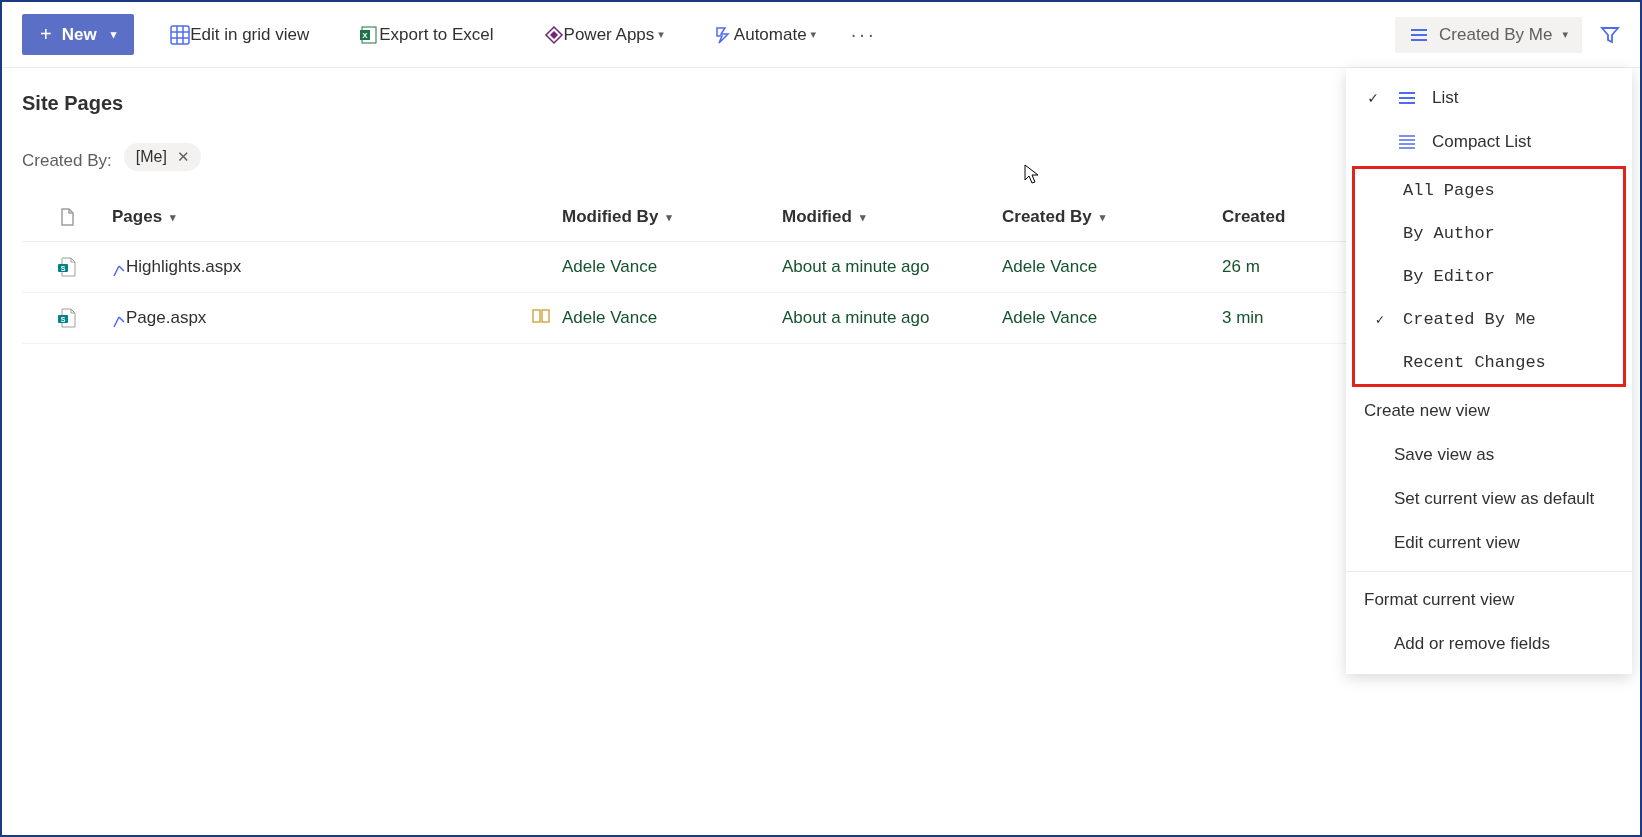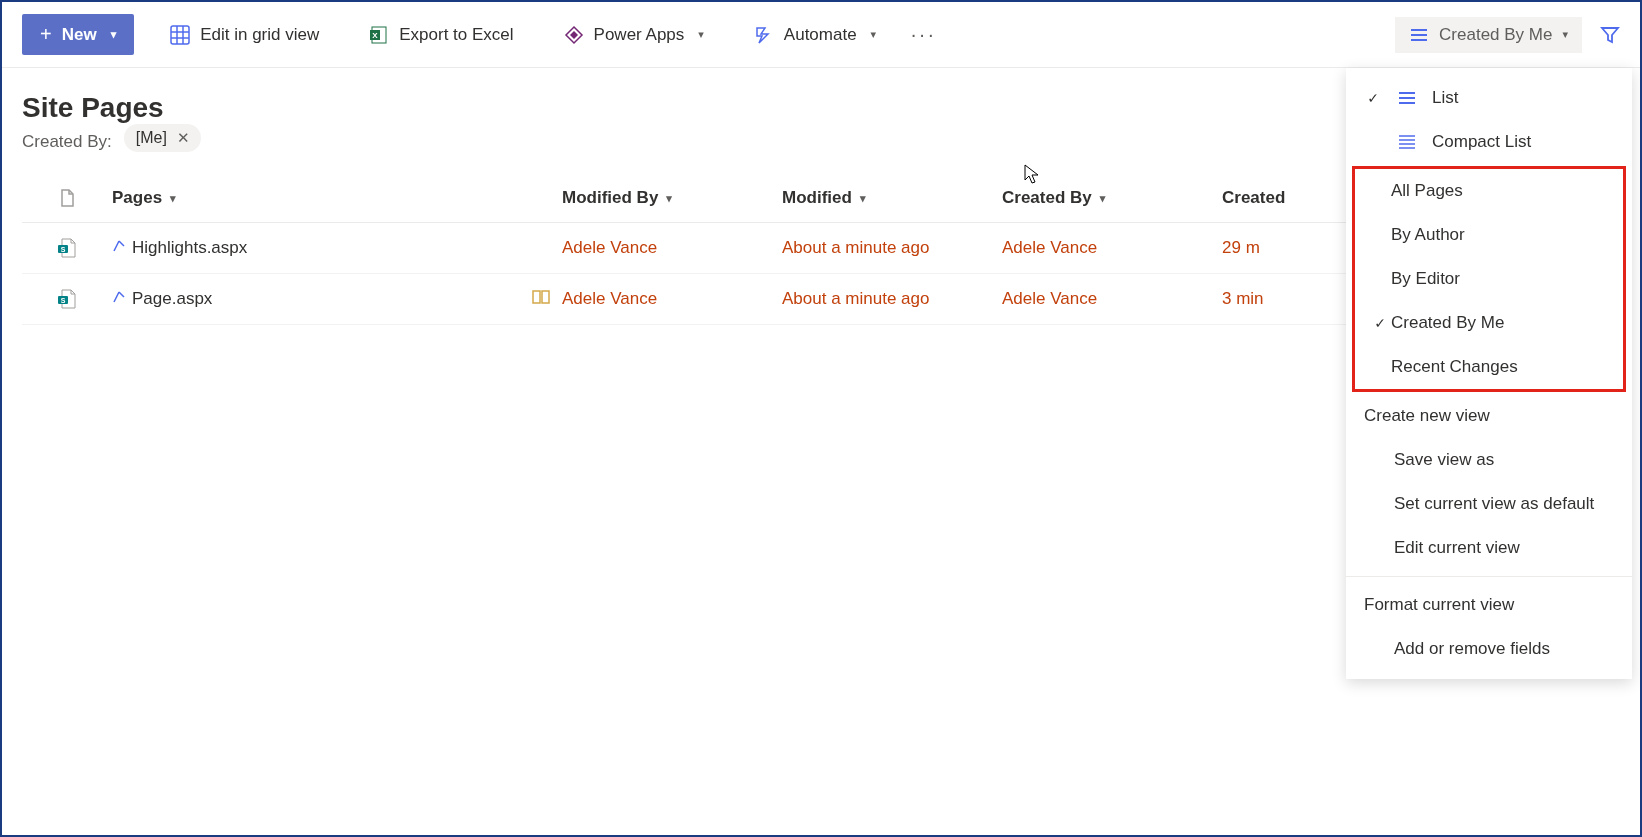--- a/index.html
+++ b/index.html
@@ -39,21 +39,20 @@
 .btn-new .plus { font-size: 20px; font-weight: 400; }
 .btn-new .chev { font-size: 11px; margin-left: 4px; }
 .toolbar-btn {
   background: transparent;
   border: none;
   padding: 8px 14px;
   font-size: 17px;
   color: #323130;
   display: flex;
   align-items: center;
-  gap: 10px;
   cursor: pointer;
   margin-left: 14px;
 }
 .toolbar-btn .chev { font-size: 11px; color: #605e5c; margin-left: 4px; }
 .ellipsis { color: #605e5c; font-size: 20px; letter-spacing: 2px; cursor: pointer; padding: 8px 12px; }
 
 .toolbar-right {
   margin-left: auto;
   display: flex;
   align-items: center;
@@ -72,23 +71,24 @@
 .view-switcher .chev { font-size: 11px; }
 .filter-icon { cursor: pointer; color: #4f6bed; }
 
 
 .ic { display: inline-flex; width: 20px; height: 20px; }
 .ic svg { width: 100%; height: 100%; }
 
 
 .content { padding: 24px 20px; }
 .page-title {
-  font-size: 28px;
+  font-size: 20px;
   font-weight: 700;
   color: #323130;
+  margin-bottom: 28px;
 }
 .filter-row {
   display: flex;
   align-items: flex-end;
   gap: 12px;
   margin-bottom: 22px;
   color: #605e5c;
   font-size: 17px;
 }
 .filter-chip {
@@ -113,23 +113,23 @@
 }
 .thead {
   font-size: 17px;
   font-weight: 600;
   color: #323130;
   border-bottom: 1px solid #edebe9;
 }
 .thead .th { display: flex; align-items: center; gap: 8px; }
 .thead .th .chev { font-size: 11px; color: #605e5c; }
 .trow { border-bottom: 1px solid #f3f2f1; font-size: 17px; }
-.trow .muted { color: #c2410c; }
+.trow .muted { color: #14532d; }
 .file-icon-cell { display: flex; justify-content: center; }
-.name-cell { display: flex; align-items: flex-start; gap: 6px; padding-right: 12px; }
+.name-cell { display: flex; align-items: flex-end; padding-right: 12px; }
 .sp-icon { display: inline-flex; width: 22px; height: 22px; flex-shrink: 0; }
 .row-extra { color: #d4a84b; margin-left: auto; }
 .recent-mark { width: 14px; height: 14px; }
 .recent-mark svg { width: 100%; height: 100%; }
 
 
 .dropdown {
   position: absolute;
   top: 66px;
   right: 8px;
@@ -148,21 +148,21 @@
   cursor: pointer;
   gap: 14px;
 }
 .dd-item .check-col { width: 18px; display: flex; justify-content: center; color: #323130; font-size: 14px; }
 .dd-item .icon-col { width: 22px; display: flex; }
 .dd-sep { height: 1px; background: #edebe9; margin: 6px 0; }
 .red-box {
   border: 3px solid #e2231a;
   margin: 2px 6px;
 }
-.red-box .dd-item { padding-left: 36px; position: relative; }
+.red-box .dd-item { padding-left: 48px; position: relative; font-family: Liberation Mono, monospace; }
 .red-box .dd-item .check-col {
   position: absolute;
   left: 16px;
 }
 
 
 .cursor {
   position: absolute;
   top: 162px;
   left: 1022px;
@@ -307,21 +307,21 @@
                 <line x1="2" y1="12" x2="7" y2="2" stroke="#4f6bed" stroke-width="1.5"></line>
                 <line x1="7" y1="2" x2="12" y2="7" stroke="#4f6bed" stroke-width="1.5"></line>
               </svg>
       </span>
       <span>Highlights.aspx</span>
 
     </div>
     <div class="muted">Adele Vance</div>
     <div class="muted">About a minute ago</div>
     <div class="muted">Adele Vance</div>
-    <div class="muted">29 m</div>
+    <div class="muted">26 m</div>
   </div>
         <div class="trow">
     <div class="file-icon-cell">
       <span class="sp-icon">
         <svg viewBox="0 0 22 22">
                 <path d="M6 2 L15 2 L19 6 L19 20 L6 20 Z" fill="#fff" stroke="#a19f9d" stroke-width="1"></path>
                 <path d="M15 2 L15 6 L19 6" fill="none" stroke="#a19f9d" stroke-width="1"></path>
                 <rect x="2" y="8" width="10" height="8" rx="1" fill="#038387"></rect>
                 <text x="7" y="14.5" text-anchor="middle" font-size="7" font-weight="bold" fill="#fff">S</text>
               </svg>

